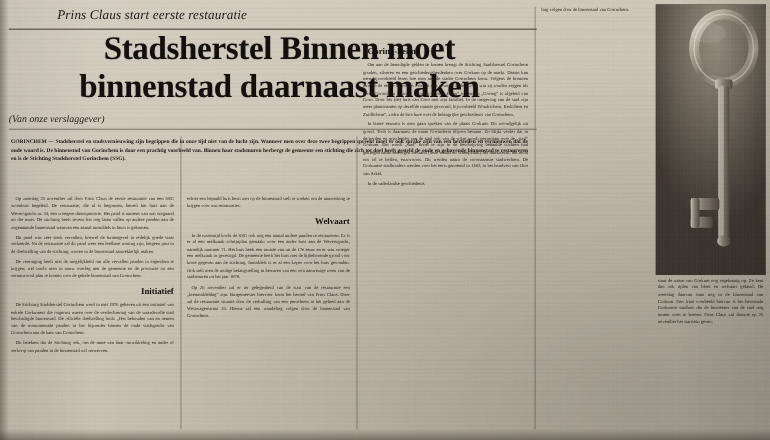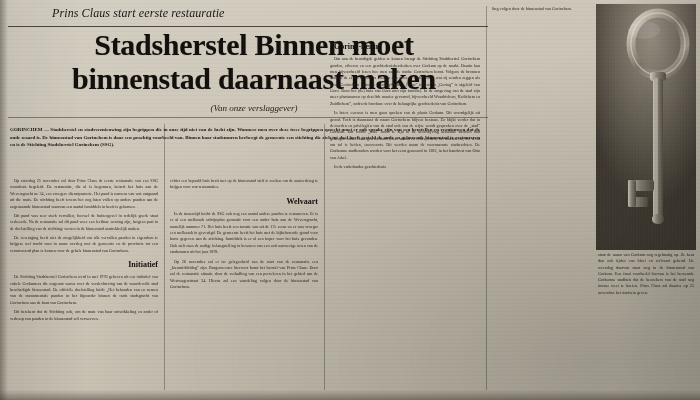--- a/index.html
+++ b/index.html
@@ -78,21 +78,21 @@
     line-height: 1.12;
     color: #100d0a;
     letter-spacing: -0.3px;
     text-shadow: 0 0 1px rgba(0,0,0,0.25);
   }
   .subhead {
     position: absolute;
     left: 8px;
     top: 103px;
     width: 492px;
-    text-align: center;
+    text-align: left;
     font-family: "Liberation Serif", serif;
     font-style: italic;
     font-size: 9px;
     color: #201a15;
   }
   .rule-under-head {
     position: absolute;
     left: 8px;
     top: 117px;
     width: 480px;

